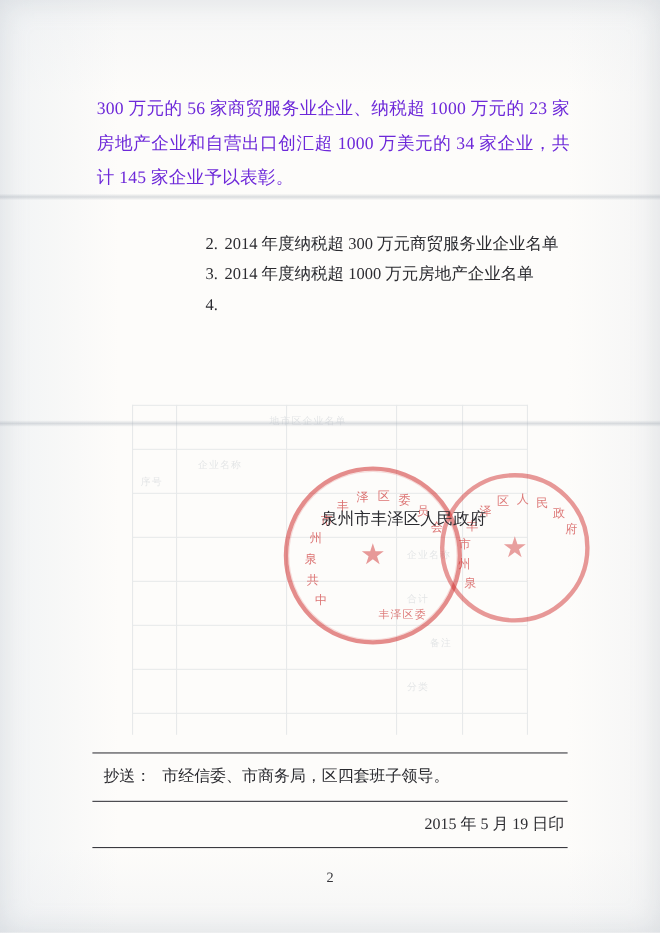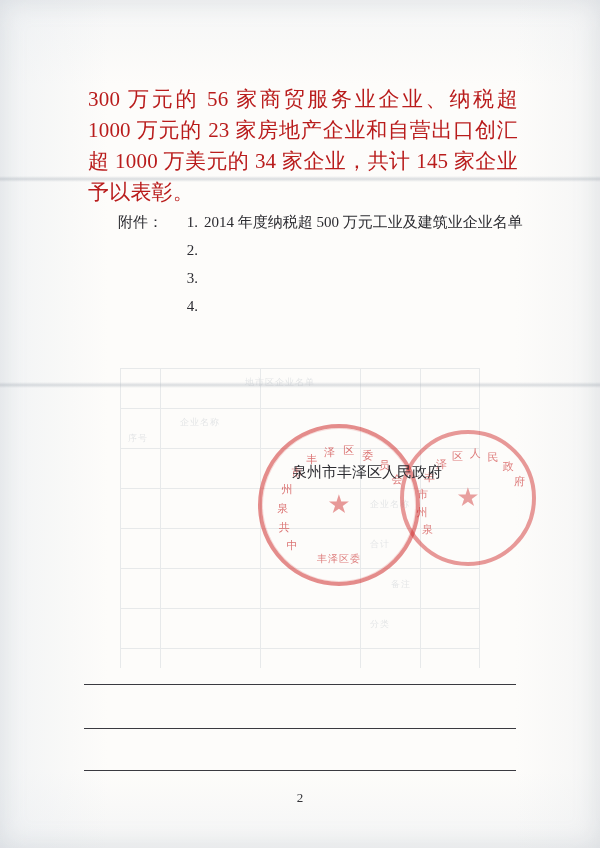--- a/index.html
+++ b/index.html
@@ -76,23 +76,23 @@
     left: 0;
     top: 0;
     width: 600px;
     height: 848px;
   }
   .para {
     position: absolute;
     left: 88px;
     top: 84px;
     width: 430px;
-    font-size: 21px;
+    font-size: 16px;
     line-height: 31px;
-    color: #b91c1c;
+    color: #6d28d9;
     letter-spacing: 0.2px;
     text-align: justify;
   }
   .attach-block {
     position: absolute;
     left: 118px;
     top: 208px;
     width: 420px;
     font-size: 15px;
     line-height: 28px;
@@ -180,20 +180,21 @@
   }
   .seal-bottom-text {
     position: absolute;
     left: 0;
     bottom: 16px;
     width: 100%;
     text-align: center;
     font-size: 10px;
     color: rgba(200, 35, 35, 0.7);
     letter-spacing: 1px;
+    padding-left: 27px;
   }
   
   .rule {
     position: absolute;
     left: 84px;
     width: 432px;
     border-top: 1px solid #3a3a40;
   }
   .rule-top { top: 684px; }
   .rule-mid { top: 728px; }
@@ -271,30 +272,27 @@
   </div>
 
   <div class="fold fold-h" style="top:176px;"></div>
   <div class="fold fold-h" style="top:382px;"></div>
 
   <div class="content">
 
     <div class="para">300 万元的 56 家商贸服务业企业、纳税超 1000 万元的 23 家房地产企业和自营出口创汇超 1000 万美元的 34 家企业，共计 145 家企业予以表彰。</div>
 
     <div class="attach-block">
-      <div class="attach-row">
-        <span class="attach-label">附件：</span>
-        <span class="attach-num">1.</span>
-        <span class="attach-text">2014 年度纳税超 500 万元工业及建筑业企业名单</span>
-      </div>
       <div class="attach-row indent">
         <span class="attach-num">2.</span>
+        <span class="attach-text">2014 年度纳税超 300 万元商贸服务业企业名单</span>
       </div>
       <div class="attach-row indent">
         <span class="attach-num">3.</span>
+        <span class="attach-text">2014 年度纳税超 1000 万元房地产企业名单</span>
       </div>
       <div class="attach-row indent">
         <span class="attach-num">4.</span>
       </div>
     </div>
 
     <div class="seal seal-second">
       <div class="seal-star">★</div>
       <div class="seal-text">
         <span style="transform: rotate(-118deg) translate(0,-52px) rotate(118deg);">泉</span>
@@ -326,20 +324,24 @@
         <span style="transform: rotate(58deg) translate(0,-62px) rotate(-58deg);">会</span>
       </div>
       <div class="seal-bottom-text">丰泽区委</div>
     </div>
 
     <div class="sign">
       <div>泉州市丰泽区人民政府</div>
     </div>
 
     <div class="rule rule-top"></div>
+    <div class="footer-cc">
+      <span class="cc-label">抄送：</span><span>市经信委、市商务局，区四套班子领导。</span>
+    </div>
     <div class="rule rule-mid"></div>
+    <div class="footer-date">2015 年 5 月 19 日印</div>
     <div class="rule rule-bot"></div>
 
     <div class="page-number">2</div>
   </div>
 
   <div class="edge-shadow"></div>
 </div>
 
 </body></html>

